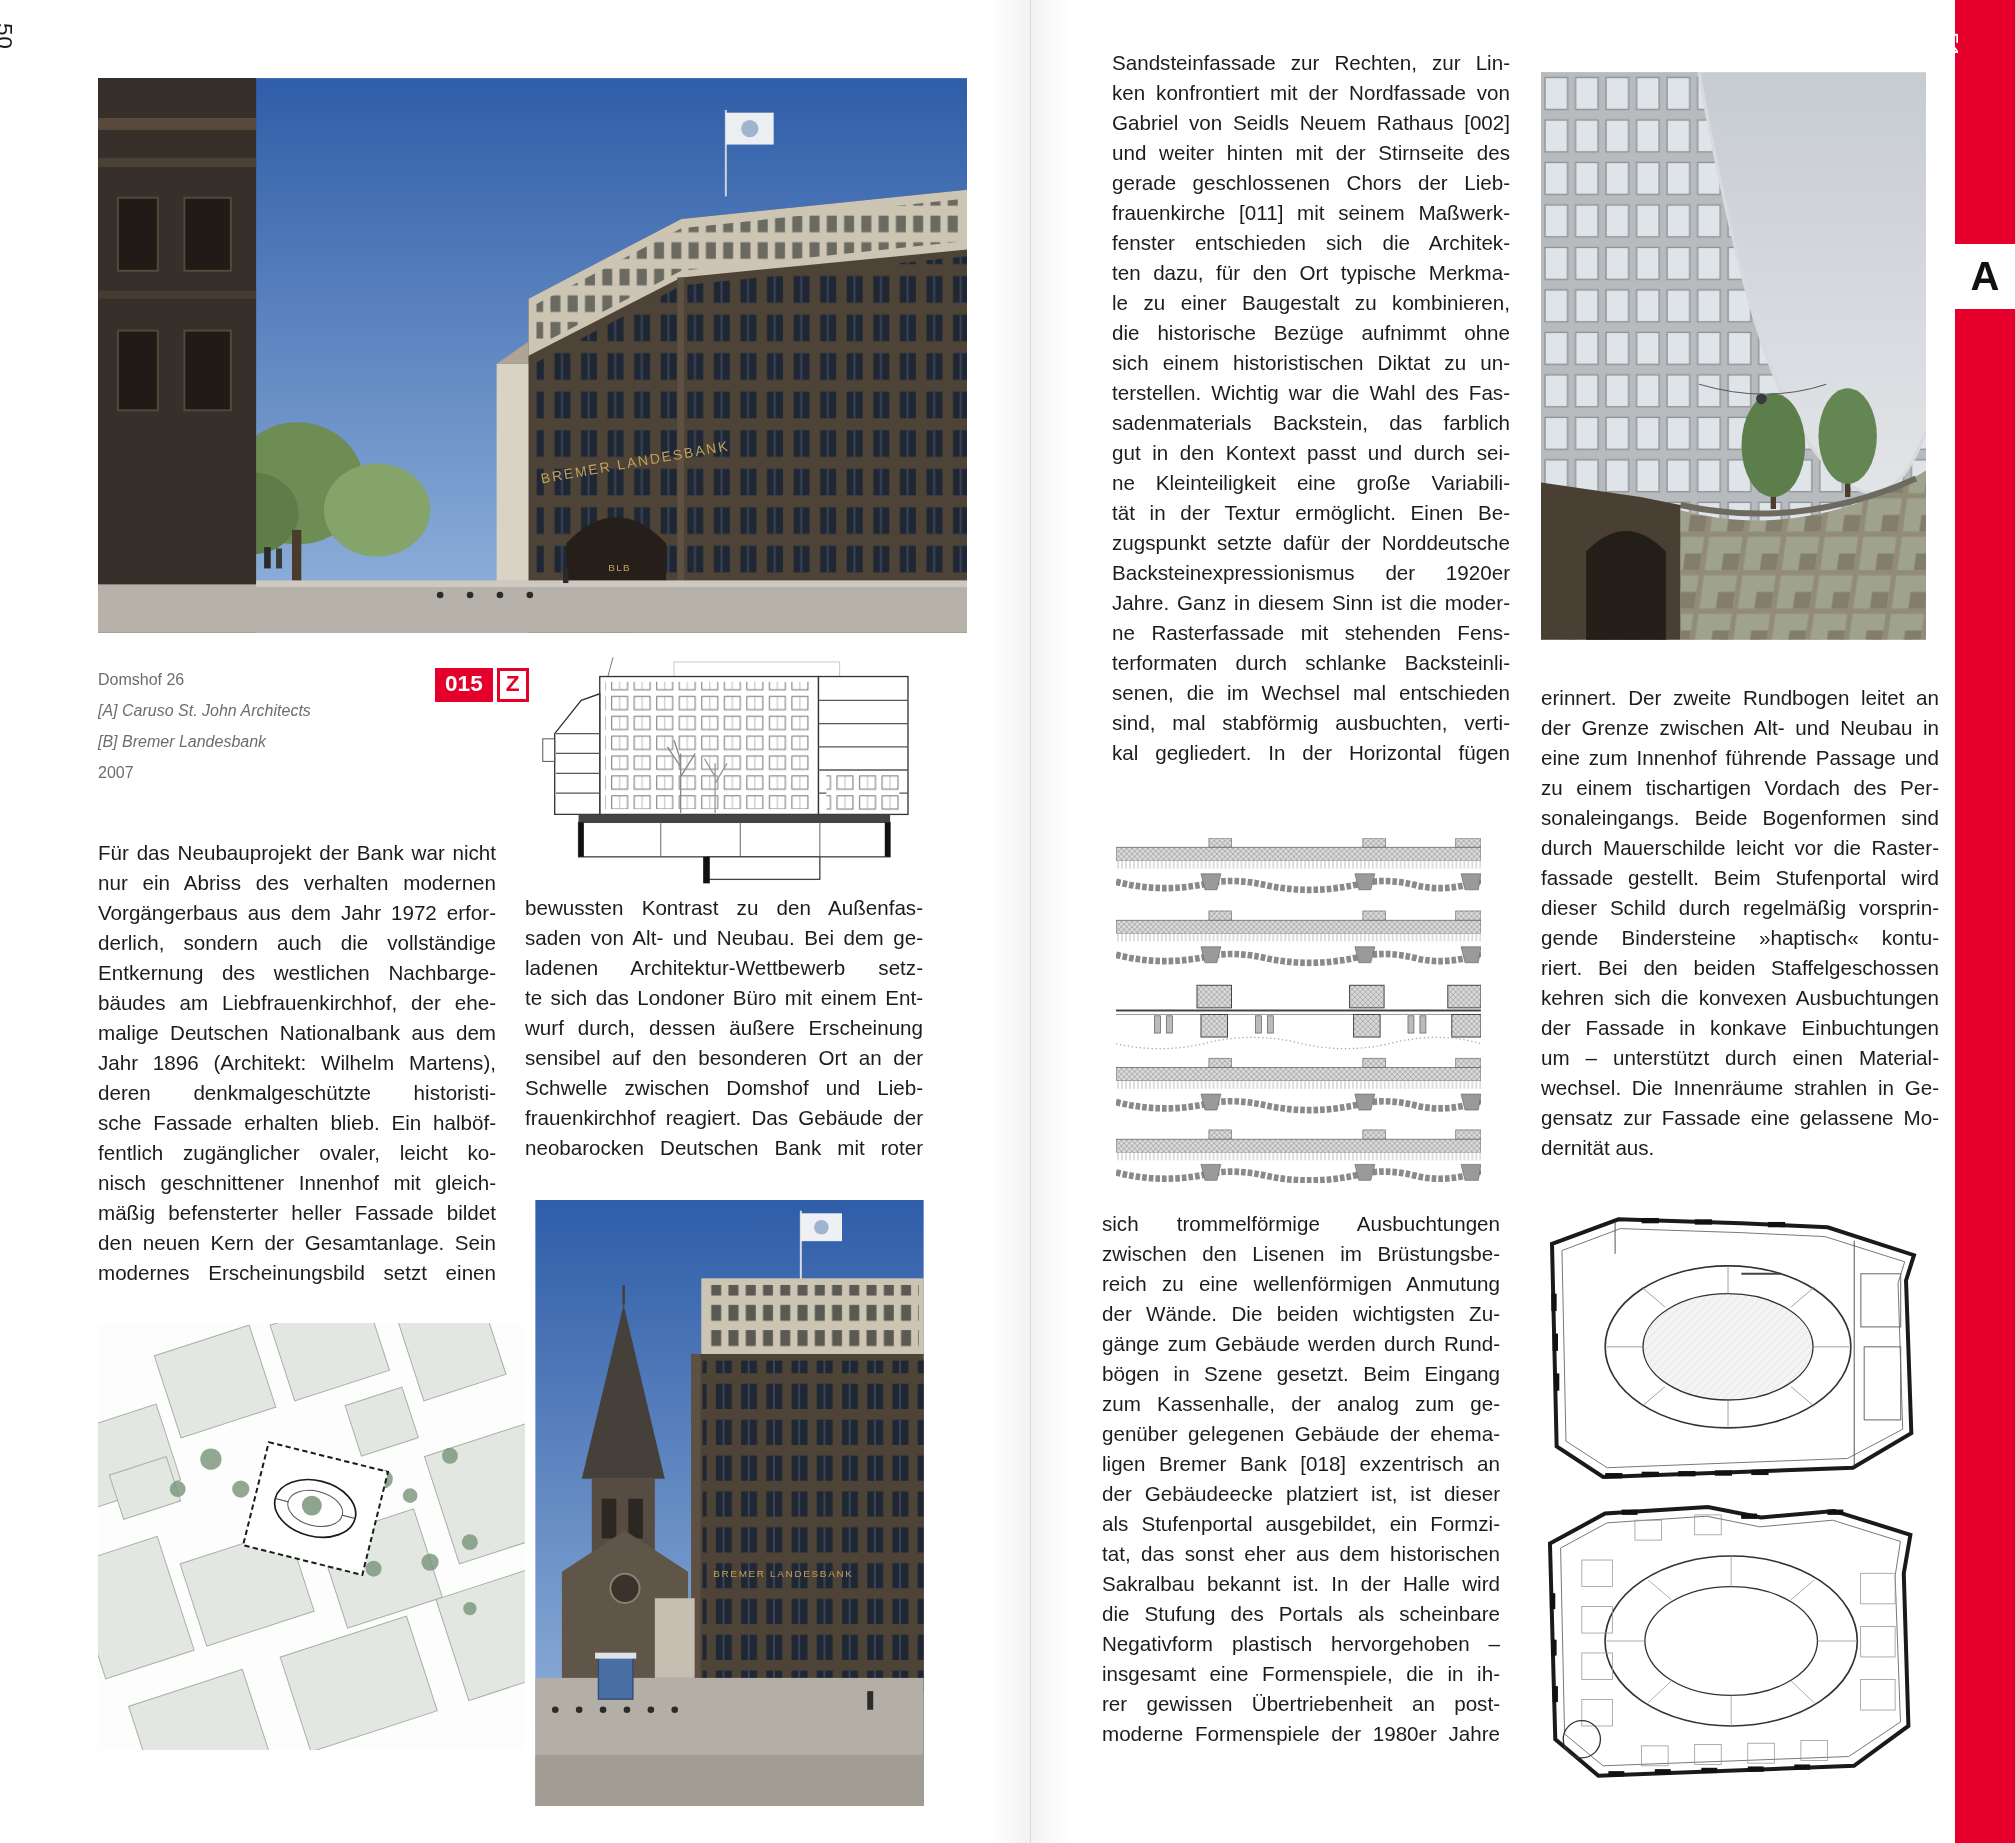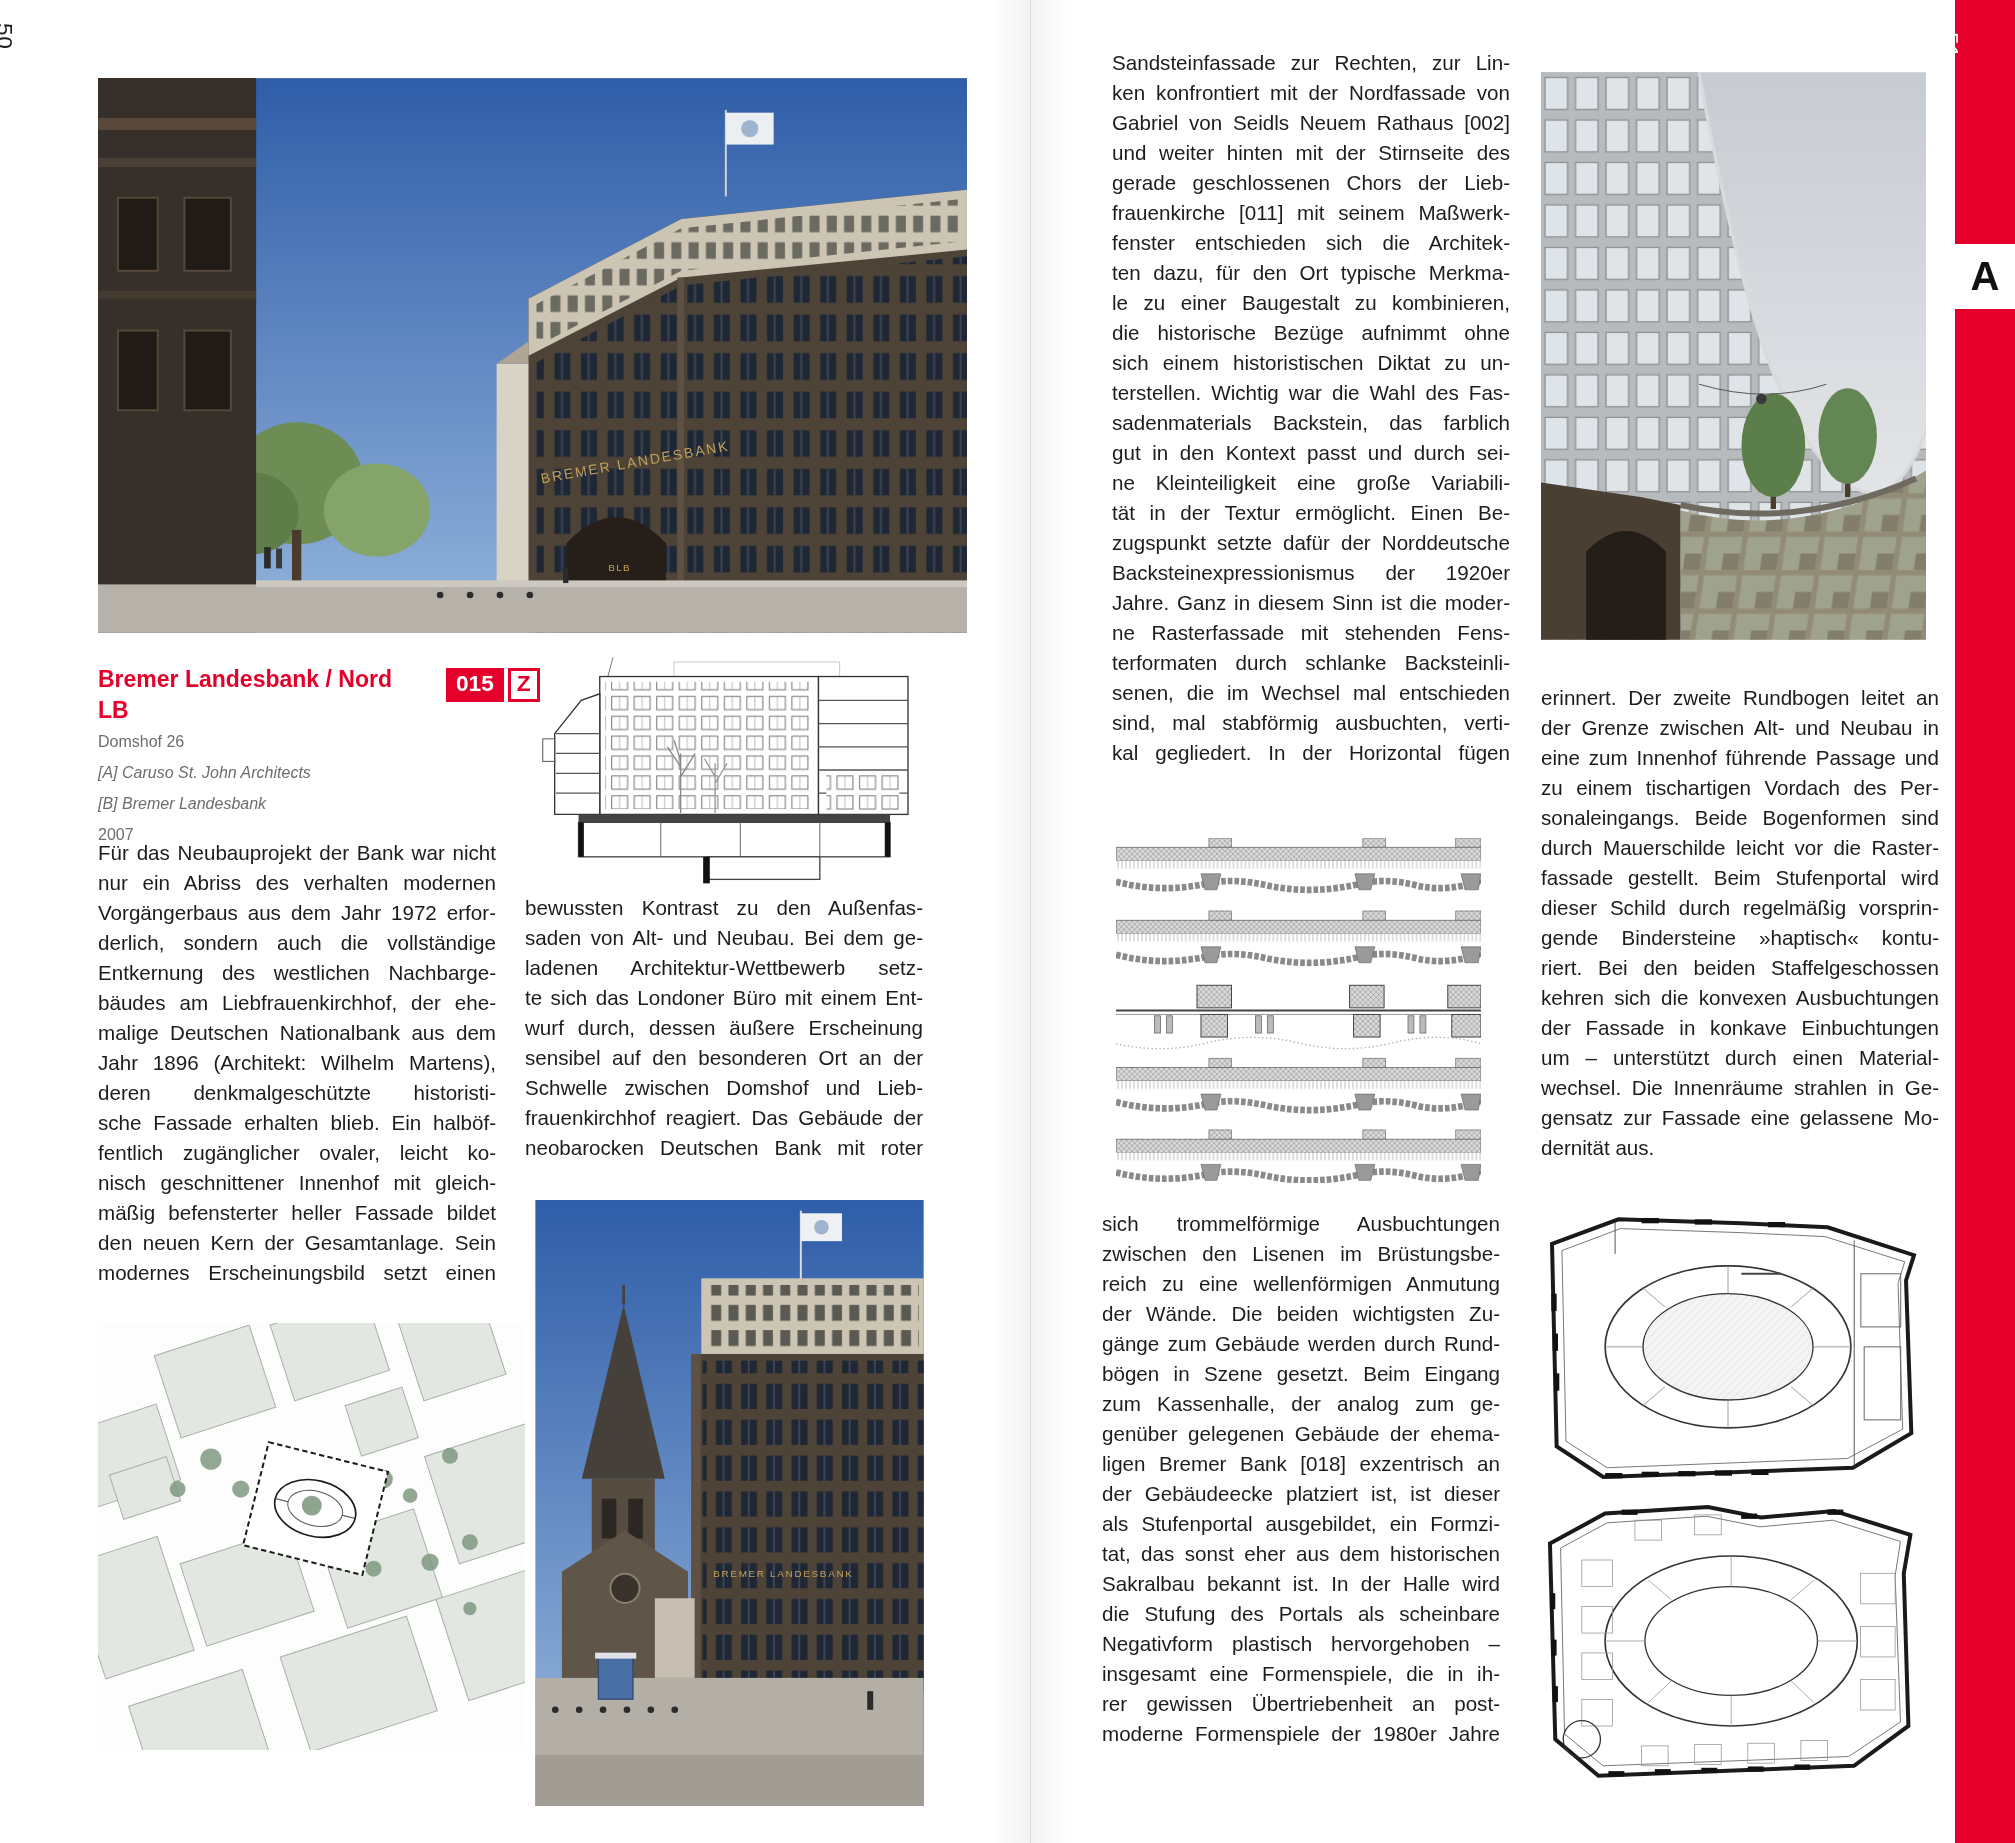--- a/index.html
+++ b/index.html
@@ -12,21 +12,21 @@
   .folio-right{top:32px;left:1963px;transform:rotate(90deg);transform-origin:left top;color:#ffffff;}
   .tabletter{left:1955px;top:244px;width:60px;height:65px;display:flex;align-items:center;justify-content:center;
              font-size:40px;font-weight:bold;color:#111;}
   .fold{left:1030px;top:0;width:1.3px;height:1844px;background:#d8d8d8;}
   .foldshadow{left:990px;top:0;width:80px;height:1844px;
       background:linear-gradient(to right, rgba(0,0,0,0) 0%, rgba(0,0,0,0.05) 50%, rgba(0,0,0,0) 100%);}
   .titleblock{left:98px;top:664px;width:319px;}
   .entry-title{color:#e4002b;font-weight:bold;font-size:23px;line-height:31px;}
   .entry-line{color:#6d6d6d;font-size:16px;line-height:31px;}
   .entry-line.it{font-style:italic;}
-  .badge{left:446px;top:668px;display:flex;align-items:center;gap:4px;}
+  .badge{left:435px;top:668px;display:flex;align-items:center;gap:4px;}
   .badge-num{background:#e4002b;color:#fff;font-weight:bold;font-size:22.6px;padding:3.3px 10px 4.6px 10px;}
   .badge-z{background:#fff;color:#e4002b;border:3.3px solid #e4002b;font-weight:bold;font-size:22.6px;padding:0px 6px 1.3px 6px;}
   .jcol{font-size:20.6px;line-height:30px;color:#1c1c1c;}
   .jcol div{text-align:justify;text-align-last:justify;}
   .jcol div.lastline{text-align-last:left;}
   svg{display:block;}
 </style>
 </head>
 <body>
 
@@ -96,21 +96,20 @@
         <circle cx="560" cy="778" r="5" fill="#2c2c2c"></circle>
       <circle cx="605" cy="778" r="5" fill="#2c2c2c"></circle>
         <circle cx="650" cy="778" r="5" fill="#2c2c2c"></circle>
       <rect x="250" y="706" width="10" height="32" fill="#2a2a2a"></rect>
       <rect x="268" y="708" width="9" height="30" fill="#3a3a3a"></rect>
       <rect x="700" y="736" width="8" height="24" fill="#2a2a2a"></rect>
     </svg>
   </div>
 
   <div class="abs titleblock">
-    <div class="entry-title">Bremer Landesbank / Nord LB</div>
     <div class="entry-line">Domshof 26</div>
     <div class="entry-line it">[A] Caruso St. John Architects</div>
     <div class="entry-line it">[B] Bremer Landesbank</div>
     <div class="entry-line">2007</div>
   </div>
 
   <div class="abs badge">
     <span class="badge-num">015</span>
     <span class="badge-z">Z</span>
   </div>

